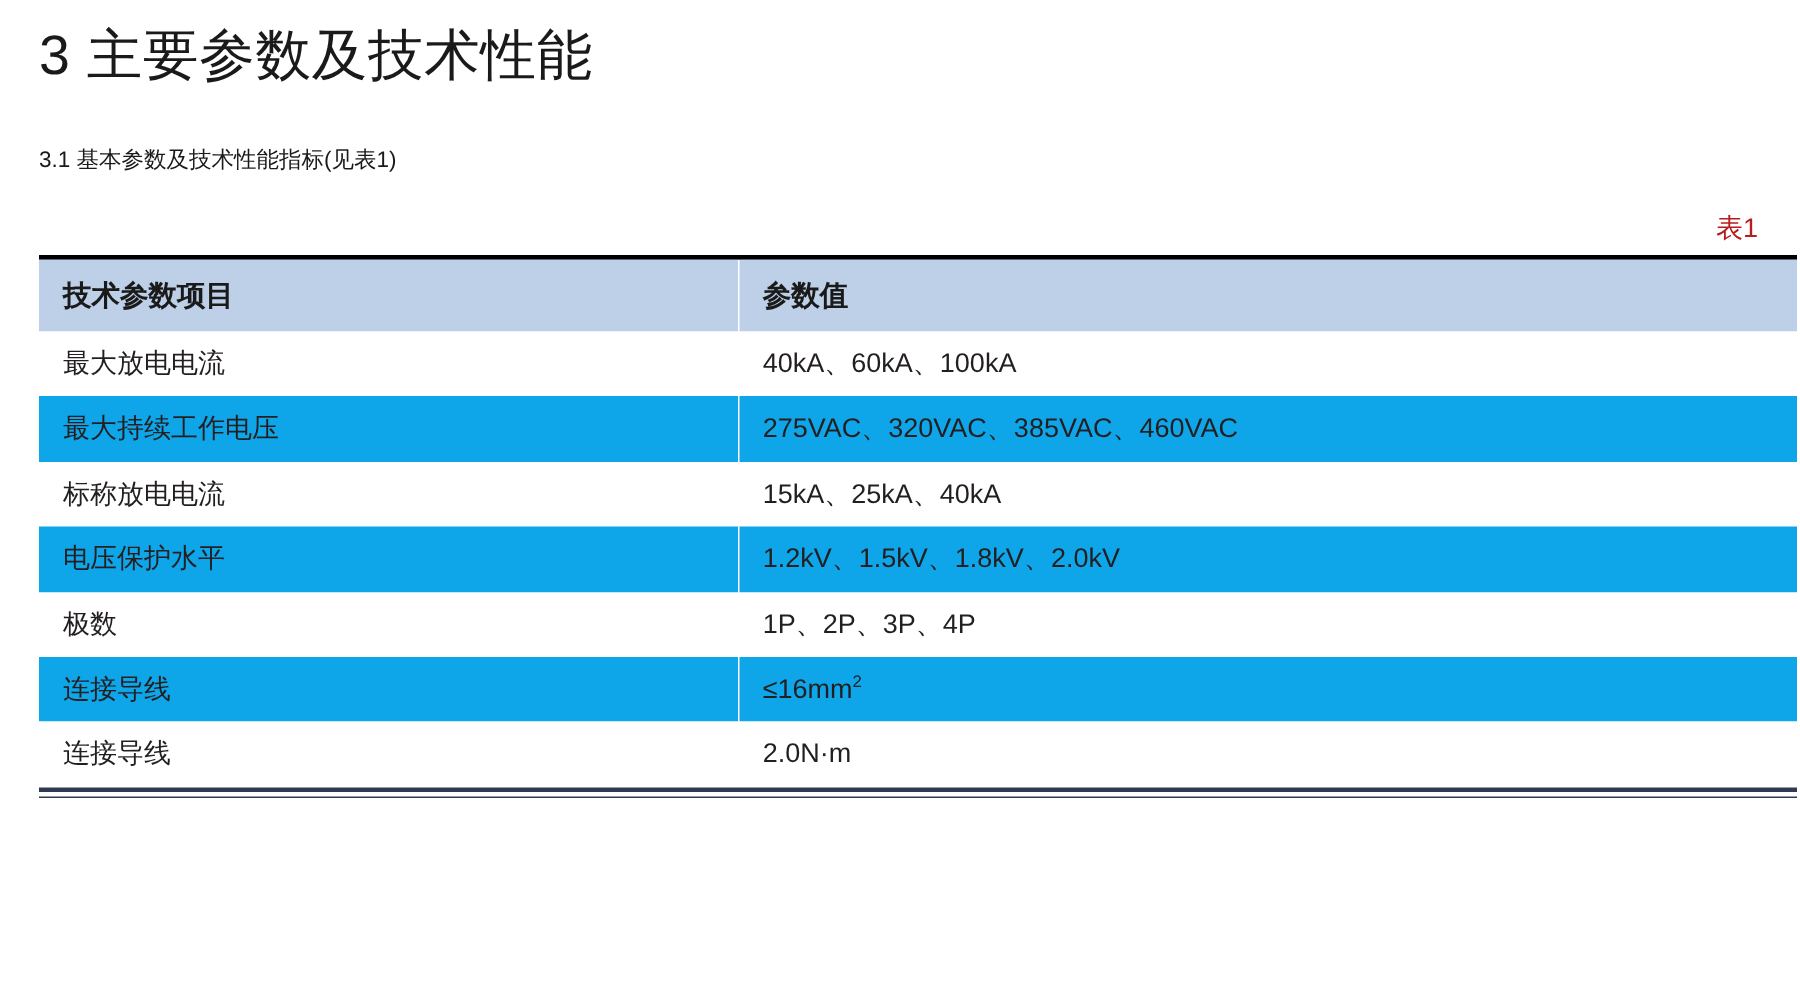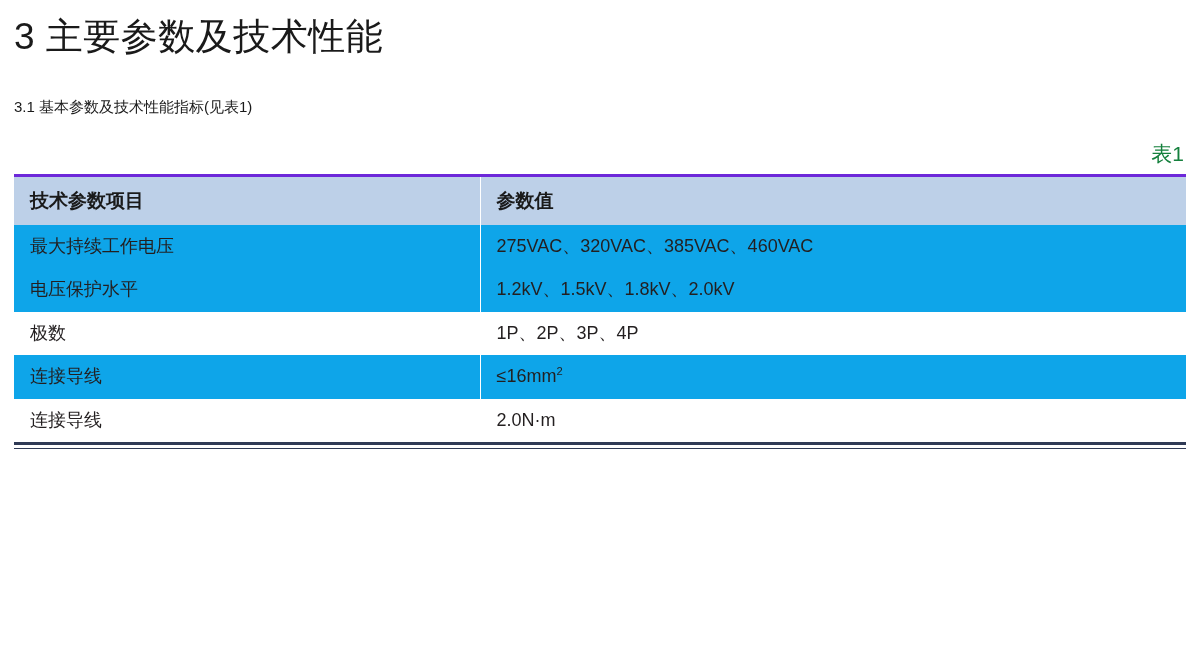--- a/index.html
+++ b/index.html
@@ -12,45 +12,45 @@
     background: #ffffff;
     font-family: "Liberation Sans", sans-serif;
     color: #231f20;
     overflow: hidden;
   }
   .page {
     position: relative;
     width: 1200px;
     height: 588px;
     box-sizing: border-box;
-    padding: 0 14px;
+    padding: 0 26px;
   }
   .h1 {
     font-size: 37px;
     font-weight: normal;
     line-height: 1;
     margin: 0;
     padding-top: 18px;
     letter-spacing: 0.5px;
     color: #1a1a1a;
   }
   .h2 {
     font-size: 15px;
     font-weight: normal;
     line-height: 1;
     margin: 0;
     padding-top: 44px;
     color: #1a1a1a;
   }
   .table-caption {
     text-align: right;
-    font-size: 21px;
+    font-size: 18px;
     padding-top: 26px;
     padding-right: 2px;
-    color: #15803d;
+    color: #b91c1c;
   }
   table.spec {
     width: 1172px;
     border-collapse: collapse;
     margin-top: 6px;
     table-layout: fixed;
   }
   table.spec col.c1 { width: 466px; }
   table.spec col.c2 { width: 706px; }
   table.spec thead th {
@@ -75,21 +75,21 @@
   table.spec tbody td:first-child {
     border-left: none;
   }
   table.spec tbody tr.odd td {
     background: #ffffff;
   }
   table.spec tbody tr.even td {
     background: #0ea5e9;
   }
   .rule-top {
-    border-top: 3px solid #6d28d9;
+    border-top: 3px solid #000000;
   }
   sup {
     font-size: 0.62em;
     vertical-align: super;
     line-height: 0;
   }
   .tbl-wrap {
     position: relative;
   }
   .bottom-lines {
@@ -124,23 +124,31 @@
           <col class="c1">
           <col class="c2">
         </colgroup>
       <thead>
         <tr>
           <th>技术参数项目</th>
           <th>参数值</th>
         </tr>
       </thead>
       <tbody>
+        <tr class="odd">
+          <td>最大放电电流</td>
+          <td>40kA、60kA、100kA</td>
+        </tr>
         <tr class="even">
           <td>最大持续工作电压</td>
           <td>275VAC、320VAC、385VAC、460VAC</td>
+        </tr>
+        <tr class="odd">
+          <td>标称放电电流</td>
+          <td>15kA、25kA、40kA</td>
         </tr>
         <tr class="even">
           <td>电压保护水平</td>
           <td>1.2kV、1.5kV、1.8kV、2.0kV</td>
         </tr>
         <tr class="odd">
           <td>极数</td>
           <td>1P、2P、3P、4P</td>
         </tr>
         <tr class="even">

